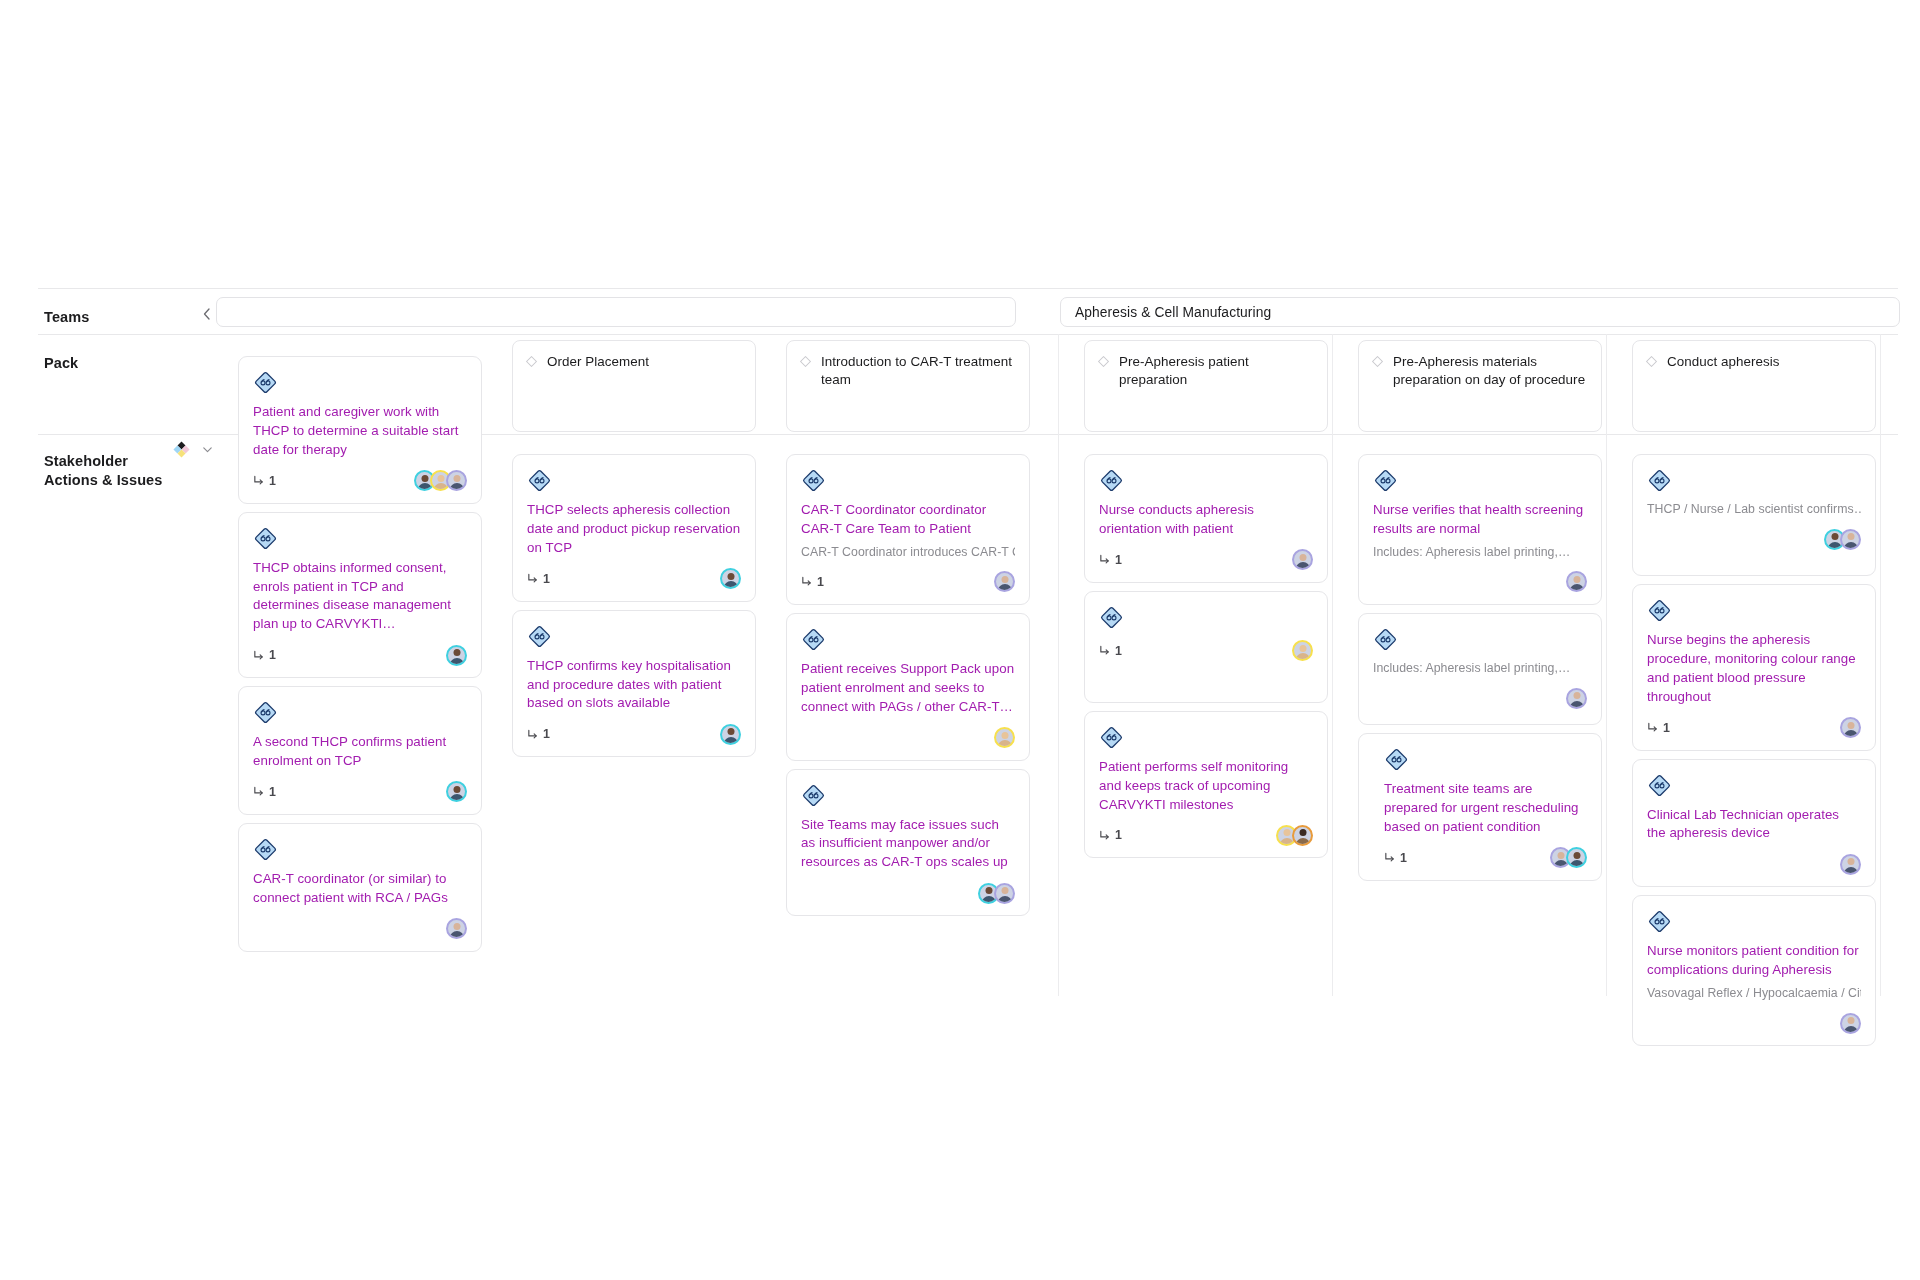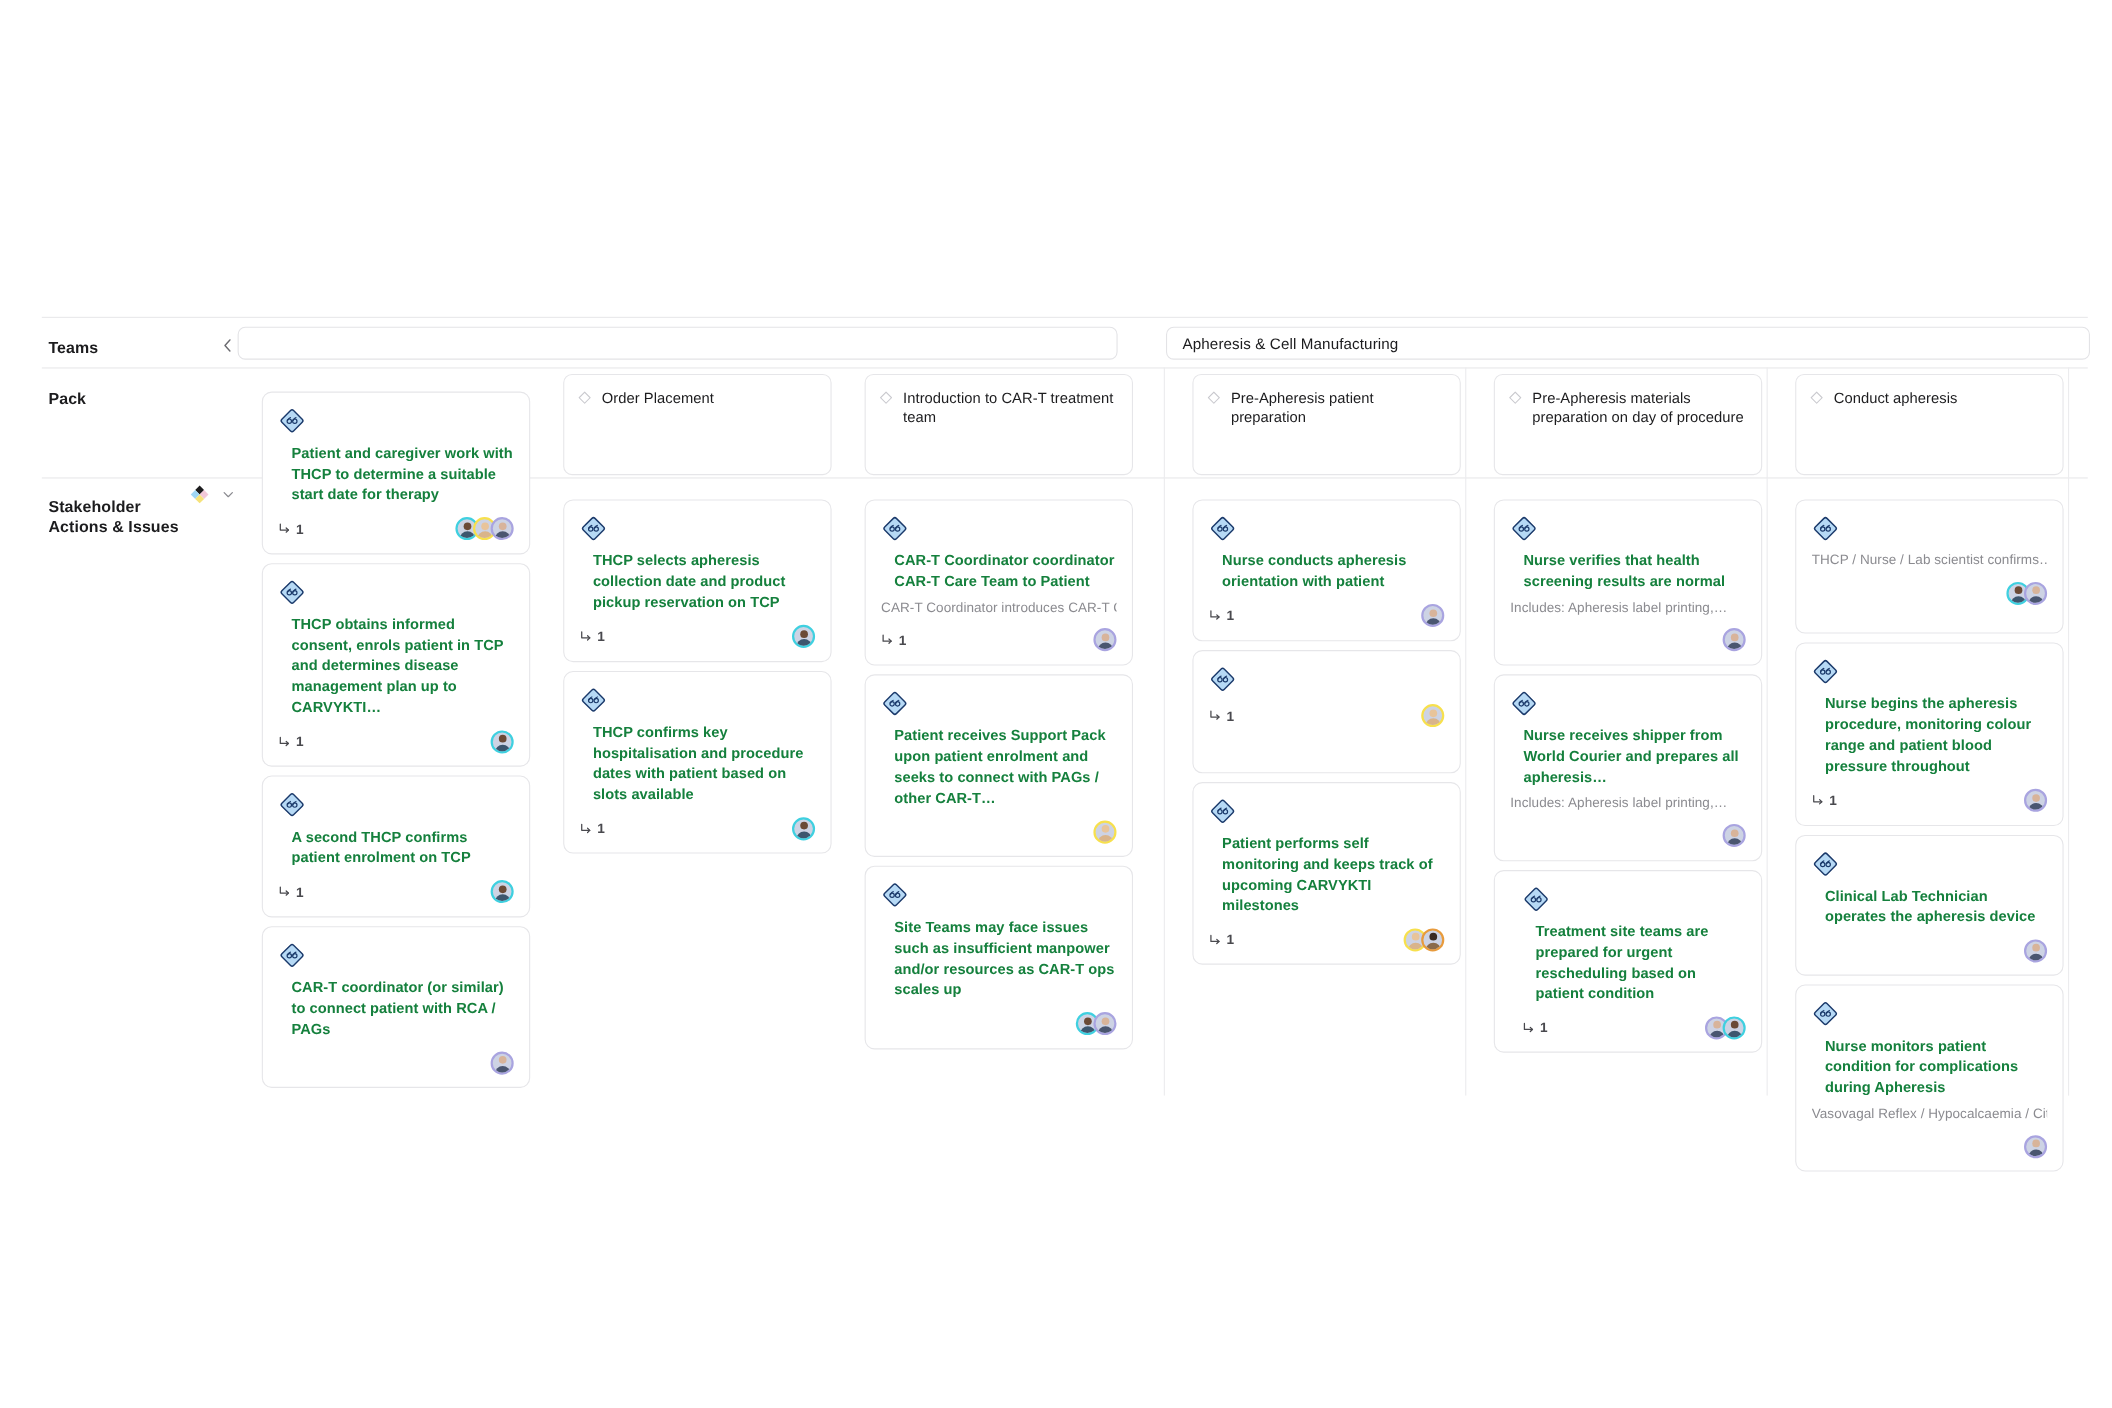--- a/index.html
+++ b/index.html
@@ -132,24 +132,23 @@
     background: #fff;
     padding: 13px 14px 11px 14px;
     margin-bottom: 8px;
     min-height: 96px;
     cursor: pointer;
   }
   .card-icon { width: 25px; height: 25px; display:block; margin-bottom: 8px; }
   .card-text {
     font-size: 13.3px;
     line-height: 1.42;
-    color: #15803d;
+    color: #a21caf;
     letter-spacing: .05px;
-    font-weight: 700;
-    margin-left: 12px;
+    font-weight: 400;
   }
   .card-sub {
     font-size: 12.3px;
     line-height: 1.4;
     color: #8b8b90;
     margin-top: 5px;
     letter-spacing: .05px;
     white-space: nowrap;
     overflow: hidden;
   }
@@ -639,21 +638,20 @@
           <div class="card" style="min-height: 112px;">
             <svg class="card-icon" viewBox="0 0 26 26">
               <rect x="5.2" y="5.2" width="15.6" height="15.6" rx="2" transform="rotate(45 13 13)" fill="#b6d9f5" stroke="#1b3a6b" stroke-width="1.35"></rect>
               <g fill="none" stroke="#1b3a6b" stroke-width="1.15">
                 <circle cx="10.4" cy="13.4" r="2.05"></circle>
                 <circle cx="15.6" cy="13.4" r="2.05"></circle>
                 <path d="M8.9 12.6 q1.1 -2.3 2.6 -2.6" stroke-linecap="round"></path>
                 <path d="M14.1 12.6 q1.1 -2.3 2.6 -2.6" stroke-linecap="round"></path>
               </g>
             </svg>
-            <div class="card-text">Nurse receives shipper from World Courier and prepares all apheresis…</div>
             <div class="card-sub">Includes: Apheresis label printing,…</div>
             <div class="card-foot">
               <span class="reply hidden"></span>
               <span class="avatars">
                 <span class="av" style="border-color:#a9a4e0">
                   <span class="head" style="background:#d8b49a"></span>
                   <span class="body" style="background:#4a5670"></span>
                 </span>
               </span>
             </div>

